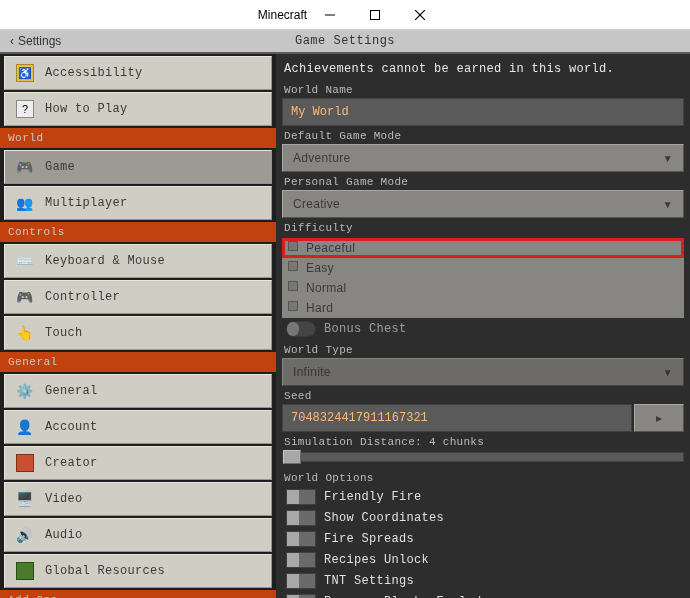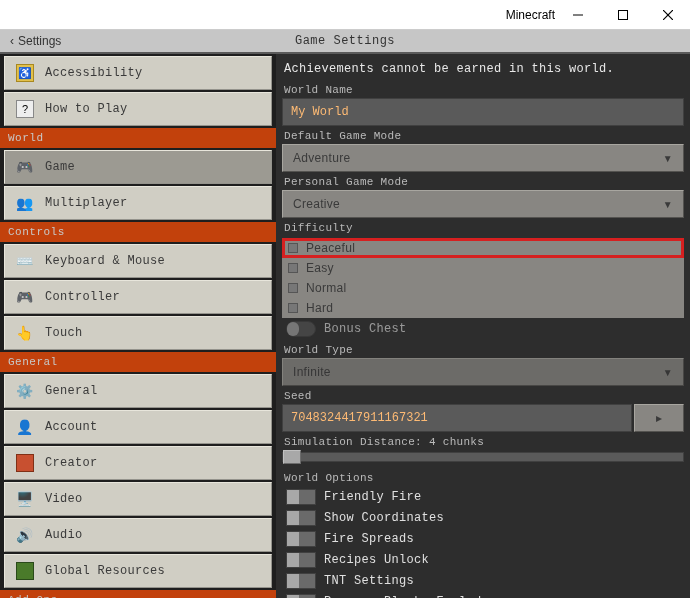--- a/index.html
+++ b/index.html
@@ -1,19 +1,19 @@
 <!DOCTYPE html>
 <html><head>
 <meta charset="utf-8">
 <style>
 * { margin: 0; padding: 0; box-sizing: border-box; font-family: Arial, sans-serif; }
 body { background: #1e1e1e; width: 690px; height: 598px; overflow: hidden; }
 
 
-.titlebar { height: 30px; background: #fff; display: flex; align-items: center; justify-content: flex-end; padding: 0 0 0 10px; border-bottom: 1px solid #ccc; }
+.titlebar { height: 30px; background: #fff; display: flex; align-items: center; justify-content: center; padding: 0 0 0 10px; border-bottom: 1px solid #ccc; }
 .titlebar-title { font-size: 12px; color: #000; }
 .titlebar-controls { display: flex; height: 100%; }
 .titlebar-btn { width: 45px; height: 100%; display: flex; align-items: center; justify-content: center; font-size: 14px; color: #000; }
 .titlebar-btn svg { width: 10px; height: 10px; }
 
 
 .headerbar { height: 24px; background: #c6c6c6; display: flex; align-items: center; position: relative; border-bottom: 2px solid #5a5a5a; }
 .back-area { display: flex; align-items: center; gap: 4px; padding-left: 10px; font-size: 12px; color: #333; font-family: 'Courier New', monospace; }
 .header-title { position: absolute; left: 50%; transform: translateX(-50%); font-size: 12px; color: #333; font-family: Liberation Mono, monospace; letter-spacing: 0.5px; }
 
@@ -34,21 +34,21 @@
 
 
 .notice { color: #e8e8e8; font-size: 12px; padding: 4px 2px; font-family: 'Courier New', monospace; letter-spacing: 0.3px; }
 .field-label { color: #bababa; font-size: 11px; padding: 4px 2px 2px; font-family: 'Courier New', monospace; letter-spacing: 0.3px; }
 .text-input { width: 100%; background: #5a5a5a; border: 1px solid #404040; color: #fdba74; padding: 6px 8px; font-size: 12px; font-family: 'Courier New', monospace; }
 .dropdown { width: 100%; background: #888682; border: 1px outset #a8a6a0; color: #3a3a3a; padding: 6px 10px; font-size: 12px; display: flex; justify-content: space-between; align-items: center; font-family: 'Courier New', monospace; letter-spacing: 0.3px; cursor: pointer; }
 .dropdown-arrow { font-size: 10px; color: #3a3a3a; }
 
 
 .difficulty-options { margin-top: 2px; }
-.diff-option { display: flex; align-items: center; gap: 8px; padding: 3px 6px; background: #888682; font-size: 12px; color: #3a3a3a; font-family: 'Courier New', monospace; letter-spacing: 0.3px; cursor: pointer; }
+.diff-option { display: flex; align-items: flex-start; gap: 8px; padding: 3px 6px; background: #888682; font-size: 12px; color: #3a3a3a; font-family: 'Courier New', monospace; letter-spacing: 0.3px; cursor: pointer; }
 .diff-option.highlighted { border: 3px solid #d62020; padding: 0px 3px; }
 .diff-radio { width: 10px; height: 10px; border: 1px solid #555; background: #777; }
 
 
 .toggle-row { display: flex; align-items: center; gap: 8px; padding: 2px 4px; margin: 1px 0; }
 .toggle-switch { width: 30px; height: 16px; background: #6a6a6a; border: 1px solid #404040; position: relative; cursor: pointer; }
 .toggle-handle { width: 12px; height: 14px; background: #a8a8a8; position: absolute; left: 0; top: 0; }
 .toggle-label { color: #e0e0e0; font-size: 12px; font-family: 'Courier New', monospace; letter-spacing: 0.3px; }
 
 

